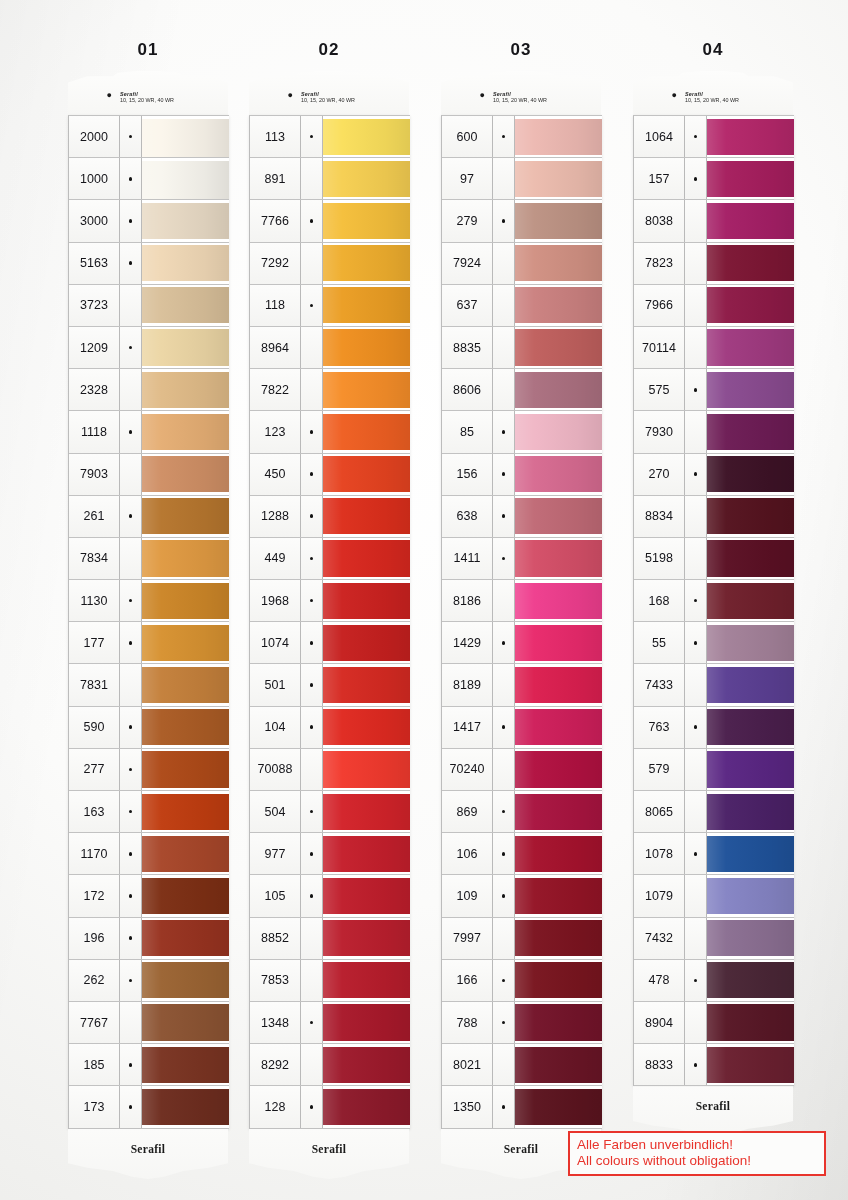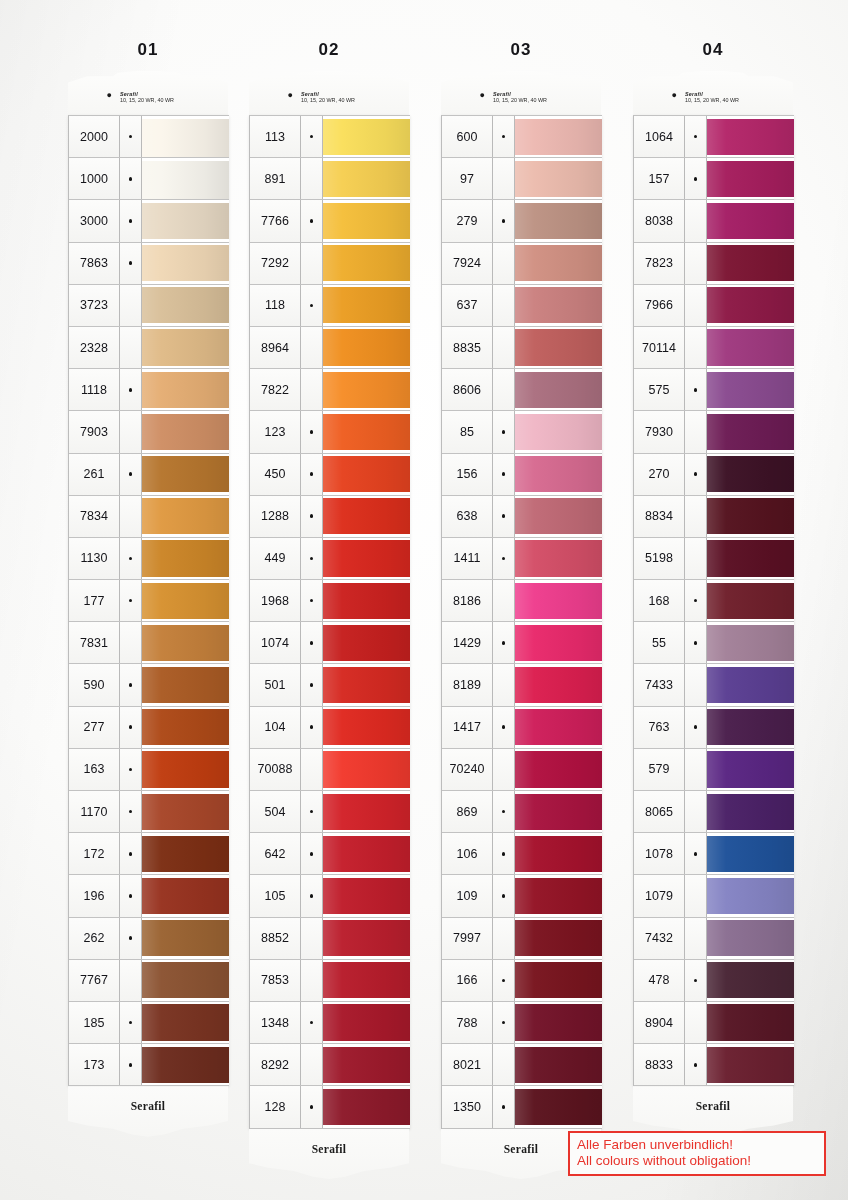--- a/index.html
+++ b/index.html
@@ -193,33 +193,42 @@
         <div class="row">
           <div class="cell-num">3000</div>
           <div class="cell-dot">
             <i></i>
           </div>
           <div class="cell-sw">
             <div class="thread" style="background: rgb(232, 218, 197);"></div>
           </div>
         </div>
         <div class="row">
-          <div class="cell-num">7863</div>
+          <div class="cell-num">5163</div>
           <div class="cell-dot">
             <i></i>
           </div>
           <div class="cell-sw">
             <div class="thread" style="background: rgb(240, 216, 182);"></div>
           </div>
         </div>
         <div class="row">
           <div class="cell-num">3723</div>
           <div class="cell-dot empty"></div>
           <div class="cell-sw">
             <div class="thread" style="background: rgb(217, 192, 154);"></div>
+          </div>
+        </div>
+        <div class="row">
+          <div class="cell-num">1209</div>
+          <div class="cell-dot">
+            <i></i>
+          </div>
+          <div class="cell-sw">
+            <div class="thread" style="background: rgb(236, 214, 165);"></div>
           </div>
         </div>
         <div class="row">
           <div class="cell-num">2328</div>
           <div class="cell-dot empty"></div>
           <div class="cell-sw">
             <div class="thread" style="background: rgb(224, 187, 136);"></div>
           </div>
         </div>
         <div class="row">
@@ -520,21 +529,21 @@
         <div class="row">
           <div class="cell-num">504</div>
           <div class="cell-dot">
             <i></i>
           </div>
           <div class="cell-sw">
             <div class="thread" style="background: rgb(211, 35, 42);"></div>
           </div>
         </div>
         <div class="row">
-          <div class="cell-num">642</div>
+          <div class="cell-num">977</div>
           <div class="cell-dot">
             <i></i>
           </div>
           <div class="cell-sw">
             <div class="thread" style="background: rgb(197, 31, 44);"></div>
           </div>
         </div>
         <div class="row">
           <div class="cell-num">105</div>
           <div class="cell-dot">

